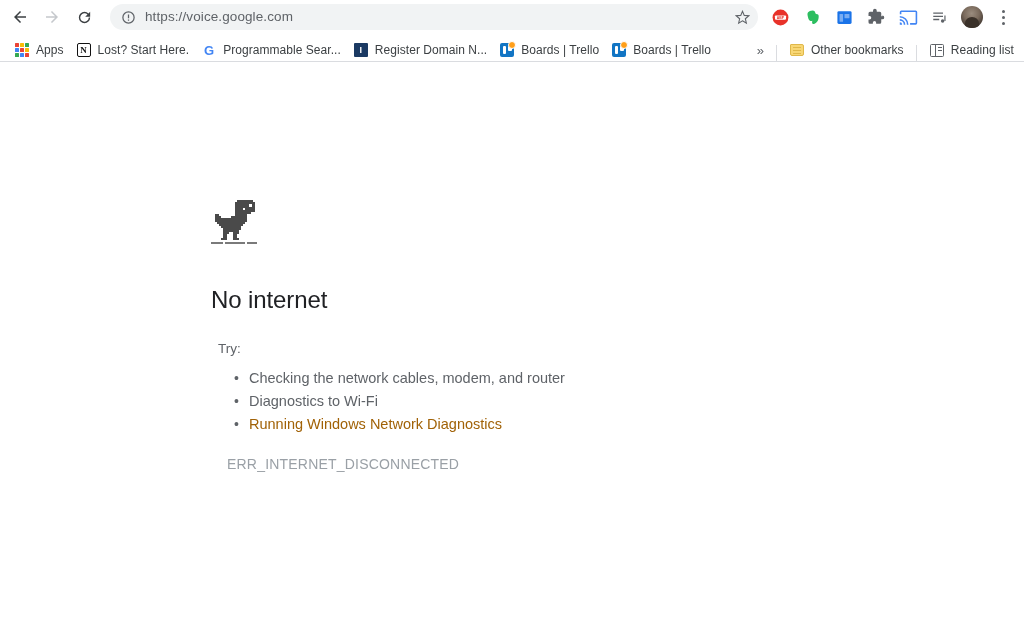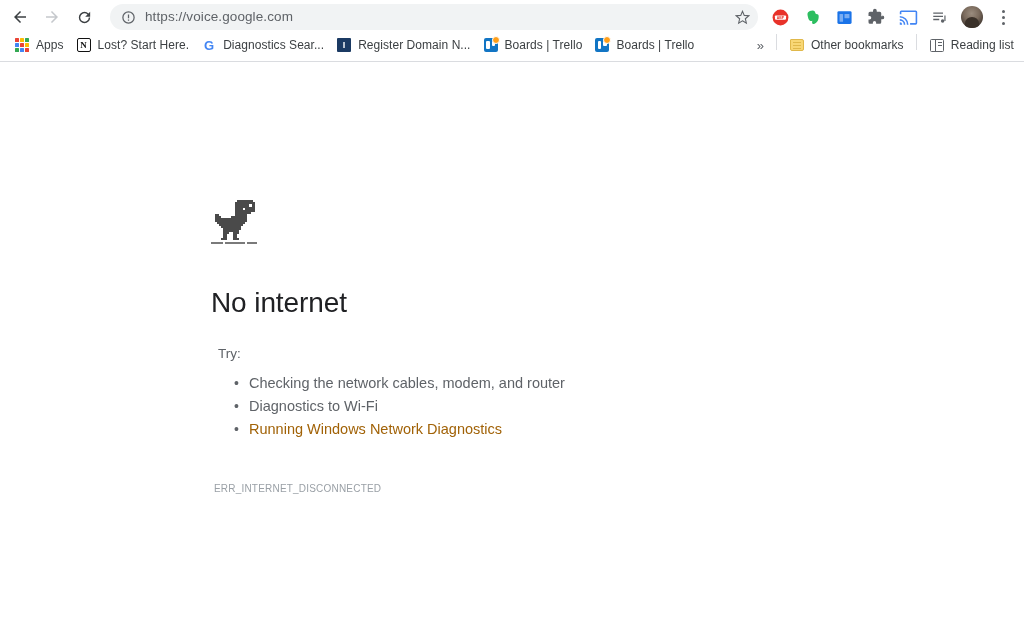--- a/index.html
+++ b/index.html
@@ -138,21 +138,21 @@
     height: 3px;
     border-radius: 50%;
     background: #5f6368;
     display: block;
   }
 
   
   .bookmarks-bar {
     height: 28px;
     display: flex;
-    align-items: flex-start;
+    align-items: flex-end;
     padding: 0 4px 0 8px;
     box-sizing: border-box;
     background: #ffffff;
     border-bottom: 1px solid #dadce0;
     font-size: 12px;
     color: #3c4043;
     white-space: nowrap;
     overflow: hidden;
   }
   .bm {
@@ -337,35 +337,35 @@
   }
   .error-wrap {
     width: 600px;
   }
   .dino {
     width: 48px;
     height: 52px;
     margin-bottom: 36px;
   }
   .error-title {
-    font-size: 28px;
+    font-size: 24px;
     font-weight: normal;
     color: #202124;
     margin: 0 0 24px 0;
     letter-spacing: -0.1px;
     line-height: 1.2;
   }
   .try-label {
     font-size: 13.5px;
     color: #5f6368;
     margin: 0 0 8px 7px;
     line-height: 1.5;
   }
   .try-list {
-    margin: 0 0 42px 0;
+    margin: 0 0 20px 0;
     padding-left: 38px;
     list-style: none;
   }
   .try-list li {
     font-size: 14.5px;
     color: #5f6368;
     line-height: 23px;
     position: relative;
   }
   .try-list li::before {
@@ -374,24 +374,24 @@
     left: -15px;
     top: 0;
     color: #5f6368;
     font-size: 14px;
   }
   .try-list li.link-item span {
     color: #a16207;
     cursor: pointer;
   }
   .err-code {
-    font-size: 10px;
+    font-size: 14px;
     color: #9aa0a6;
     letter-spacing: 0.2px;
-    margin: 3px;
+    margin: 16px;
   }
 </style>
 </head>
 <body>
 
 <div class="browser-chrome">
 
   <div class="toolbar">
 
     <div class="nav-btn">
@@ -509,21 +509,21 @@
       <span class="bm-ico">
         <span class="fav-notion">N</span>
       </span>
       <span class="bm-label">Lost? Start Here.</span>
     </div>
 
     <div class="bm">
       <span class="bm-ico">
         <span class="fav-g">G</span>
       </span>
-      <span class="bm-label">Diagnostics Sear...</span>
+      <span class="bm-label">Programmable Sear...</span>
     </div>
 
     <div class="bm">
       <span class="bm-ico">
         <span class="fav-blue-i">I</span>
       </span>
       <span class="bm-label">Register Domain N...</span>
     </div>
 
     <div class="bm">

